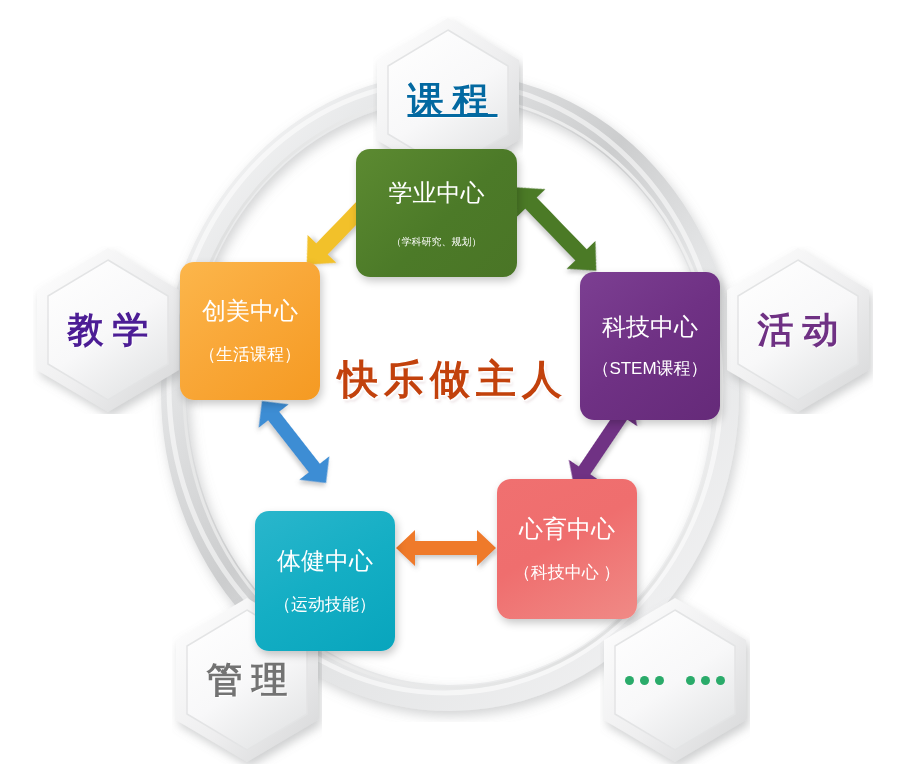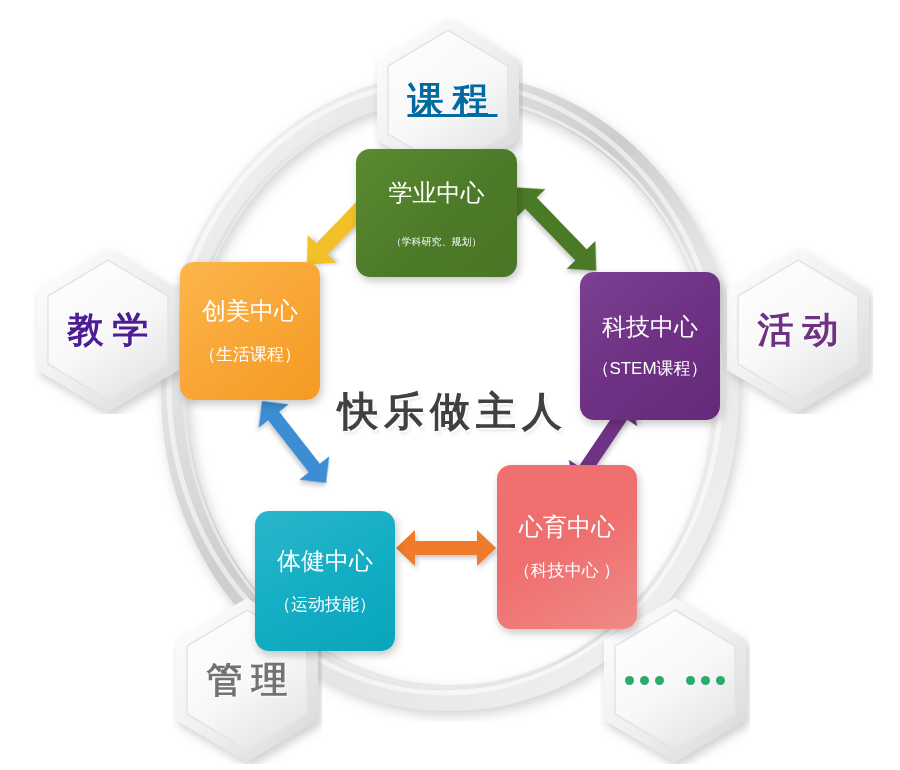--- a/index.html
+++ b/index.html
@@ -121,47 +121,46 @@
 
   .node-sport {
     left: 255px; top: 479px; width: 140px; height: 140px;
     background: linear-gradient(150deg, #2ab6cc 0%, #14aec4 50%, #08a5bd 100%);
     margin-top: 32px;
   }
   .node-sport .title { font-size: 24px; margin-bottom: 20px; }
   .node-sport .sub { font-size: 17px; }
 
   .node-psych {
-    left: 497px; top: 465px; width: 140px; height: 164px;
+    left: 497px; top: 479px; width: 140px; height: 140px;
     background: linear-gradient(150deg, #f07070 0%, #ef6e6e 45%, #f08a86 100%);
   }
   .node-psych .title { font-size: 24px; margin-bottom: 20px; }
   .node-psych .sub { font-size: 17px; }
 
   
   .slogan {
     position: absolute;
     left: 305px;
     top: 352px;
     width: 290px;
     text-align: center;
     font-size: 40px;
     font-weight: bold;
     letter-spacing: 6px;
     text-indent: 6px;
     font-family: "DejaVu Serif", "Liberation Serif", serif;
-    color: #404040;
+    color: #c2410c;
     text-shadow:
        1px 1px 0 #ffffff,
       -1px 1px 0 #ffffff,
        2px 2px 2px rgba(255,255,255,0.95),
        2px 3px 3px rgba(180,140,150,0.35);
     white-space: nowrap;
     pointer-events: none;
-    margin-top: 32px;
   }
 
   
   .arrows {
     position: absolute;
     left: 0; top: 0;
     width: 900px; height: 770px;
     pointer-events: none;
   }
 </style>

